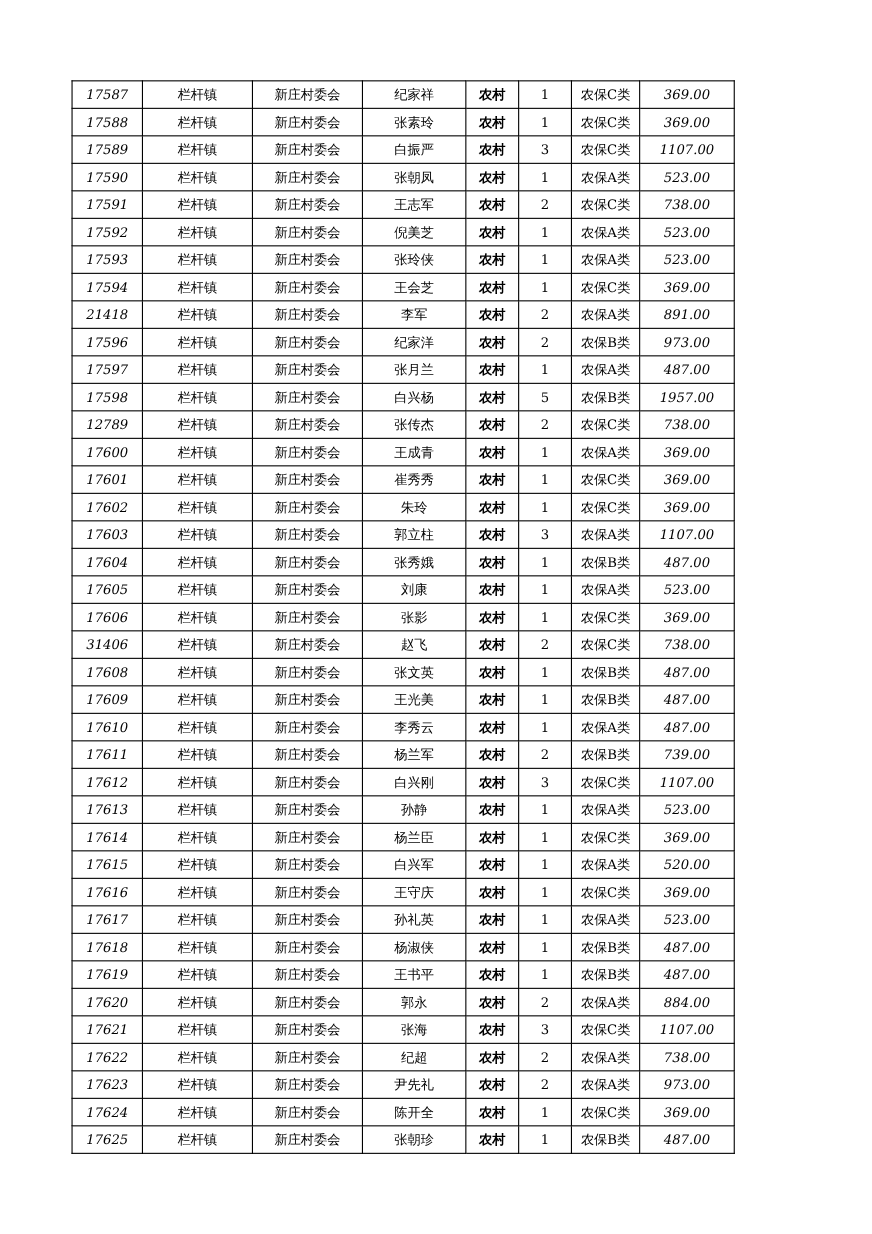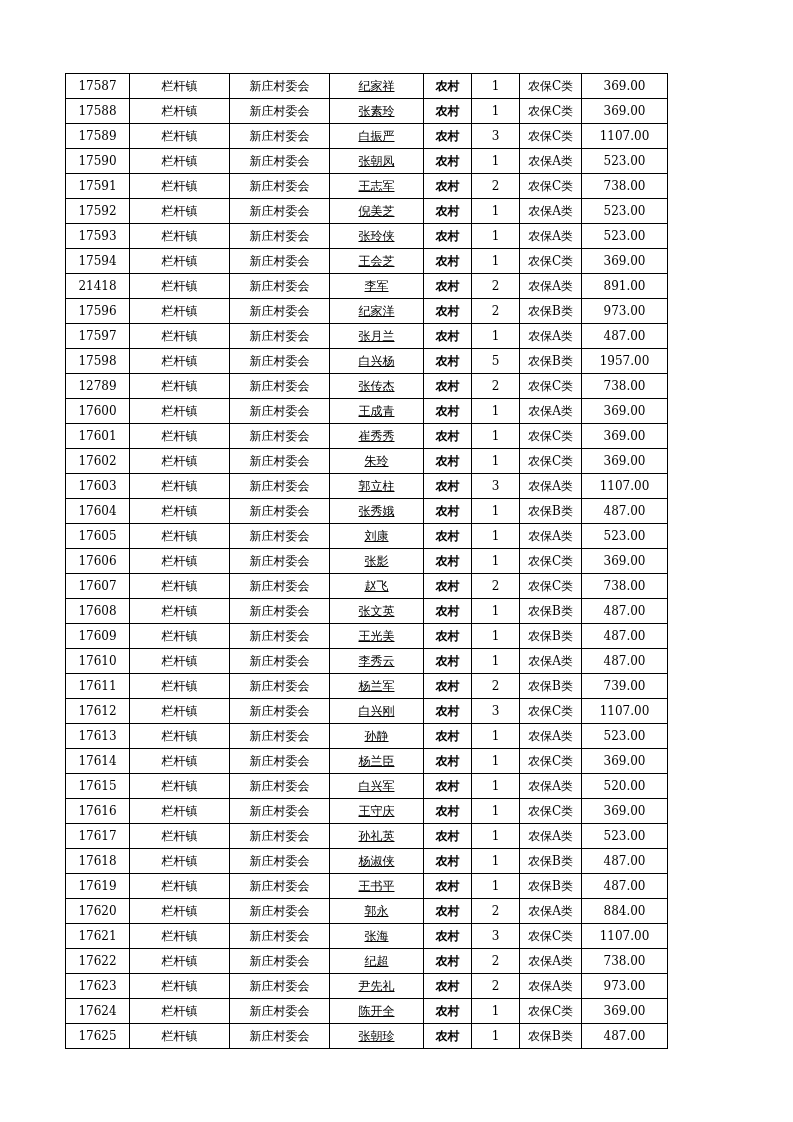--- a/index.html
+++ b/index.html
@@ -34,28 +34,28 @@
     border: 1px solid #000000;
     height: 24px;
     padding: 0 2px;
     font-size: 12px;
     line-height: 24px;
     text-align: center;
     white-space: nowrap;
     overflow: hidden;
     box-sizing: border-box;
   }
-  td.c0 { width: 64px; }   
+  td.c0 { width: 64px; font-style: italic; }   
   td.c1 { width: 100px; }  
   td.c2 { width: 100px; }  
-  td.c3 { width: 94px; text-decoration: underline; }   
+  td.c3 { width: 94px; }   
   td.c4 { width: 48px; font-weight: bold; }   
   td.c5 { width: 48px; }   
   td.c6 { width: 62px; }   
-  td.c7 { width: 86px; }   
+  td.c7 { width: 86px; font-style: italic; }   
 </style>
 </head>
 <body>
 
 <div class="page">
   <table class="records">
     <tbody>
         <tr>
           <td class="c0">17587</td>
           <td class="c1">栏杆镇</td>
@@ -250,21 +250,21 @@
           <td class="c0">17606</td>
           <td class="c1">栏杆镇</td>
           <td class="c2">新庄村委会</td>
           <td class="c3">张影</td>
           <td class="c4">农村</td>
           <td class="c5">1</td>
           <td class="c6">农保C类</td>
           <td class="c7">369.00</td>
         </tr>
         <tr>
-          <td class="c0">17607</td>
+          <td class="c0">31406</td>
           <td class="c1">栏杆镇</td>
           <td class="c2">新庄村委会</td>
           <td class="c3">赵飞</td>
           <td class="c4">农村</td>
           <td class="c5">2</td>
           <td class="c6">农保C类</td>
           <td class="c7">738.00</td>
         </tr>
         <tr>
           <td class="c0">17608</td>

